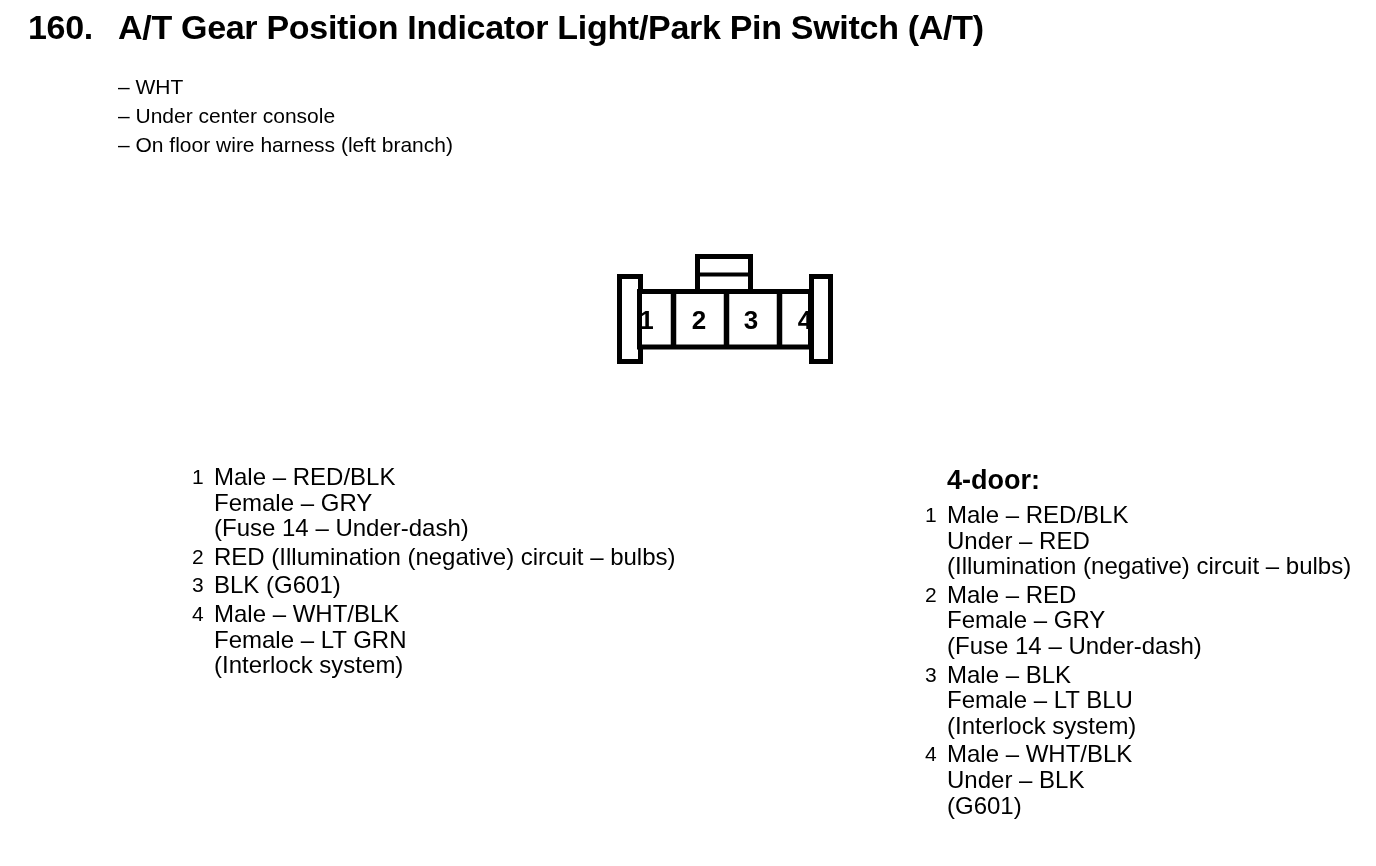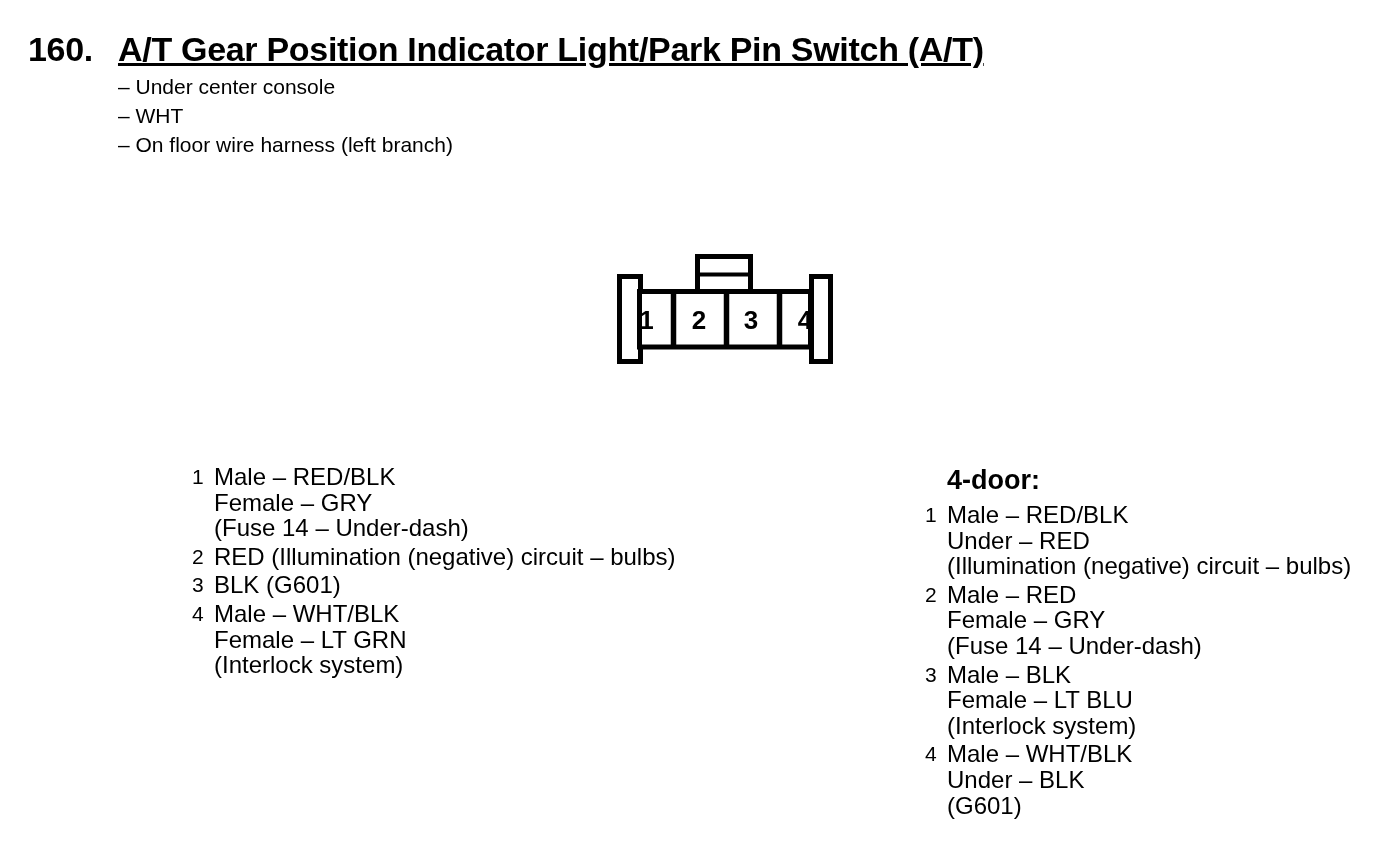--- a/index.html
+++ b/index.html
@@ -8,31 +8,30 @@
     background:#ffffff;
     color:#000000;
     font-family:"Liberation Sans", sans-serif;
     position:relative;
     overflow:hidden;
   }
   .page { position:absolute; inset:0; background:#ffffff; }
 
   
   .title-row {
-    position:absolute; left:28px; top:32px;
+    position:absolute; left:28px; top:10px;
     display:flex; align-items:flex-end; white-space:nowrap;
   }
   .sec-num {
     font-size:34px; font-weight:bold; line-height:34px;
     margin-right:25px; letter-spacing:-0.3px;
   }
   .sec-title {
     font-size:34px; font-weight:bold; line-height:34px;
     letter-spacing:-0.3px;
-    text-decoration:underline;
   }
   .bullets {
     position:absolute; left:118px; top:72px;
     list-style:none;
     font-size:21px; line-height:29px; white-space:nowrap;
   }
 
   
   .connector-svg { position:absolute; left:600px; top:240px; width:250px; height:140px; }
   .connector-svg .pin-label {
@@ -59,22 +58,22 @@
 <body>
 
 <div class="page">
 
   <header class="title-row">
     <span class="sec-num">160.</span>
     <h1 class="sec-title">A/T Gear Position Indicator Light/Park Pin Switch (A/T)</h1>
   </header>
 
   <ul class="bullets">
+    <li>– WHT</li>
     <li>– Under center console</li>
-    <li>– WHT</li>
     <li>– On floor wire harness (left branch)</li>
   </ul>
 
   <svg class="connector-svg" viewBox="600 240 250 140" xmlns="http://www.w3.org/2000/svg">
 
     <rect x="619.5" y="276.5" width="21" height="85" fill="#ffffff" stroke="#000000" stroke-width="5"></rect>
 
     <rect x="811.5" y="276.5" width="19" height="85" fill="#ffffff" stroke="#000000" stroke-width="5"></rect>
 
     <rect x="697.5" y="256.5" width="53" height="40" fill="#ffffff" stroke="#000000" stroke-width="5"></rect>

